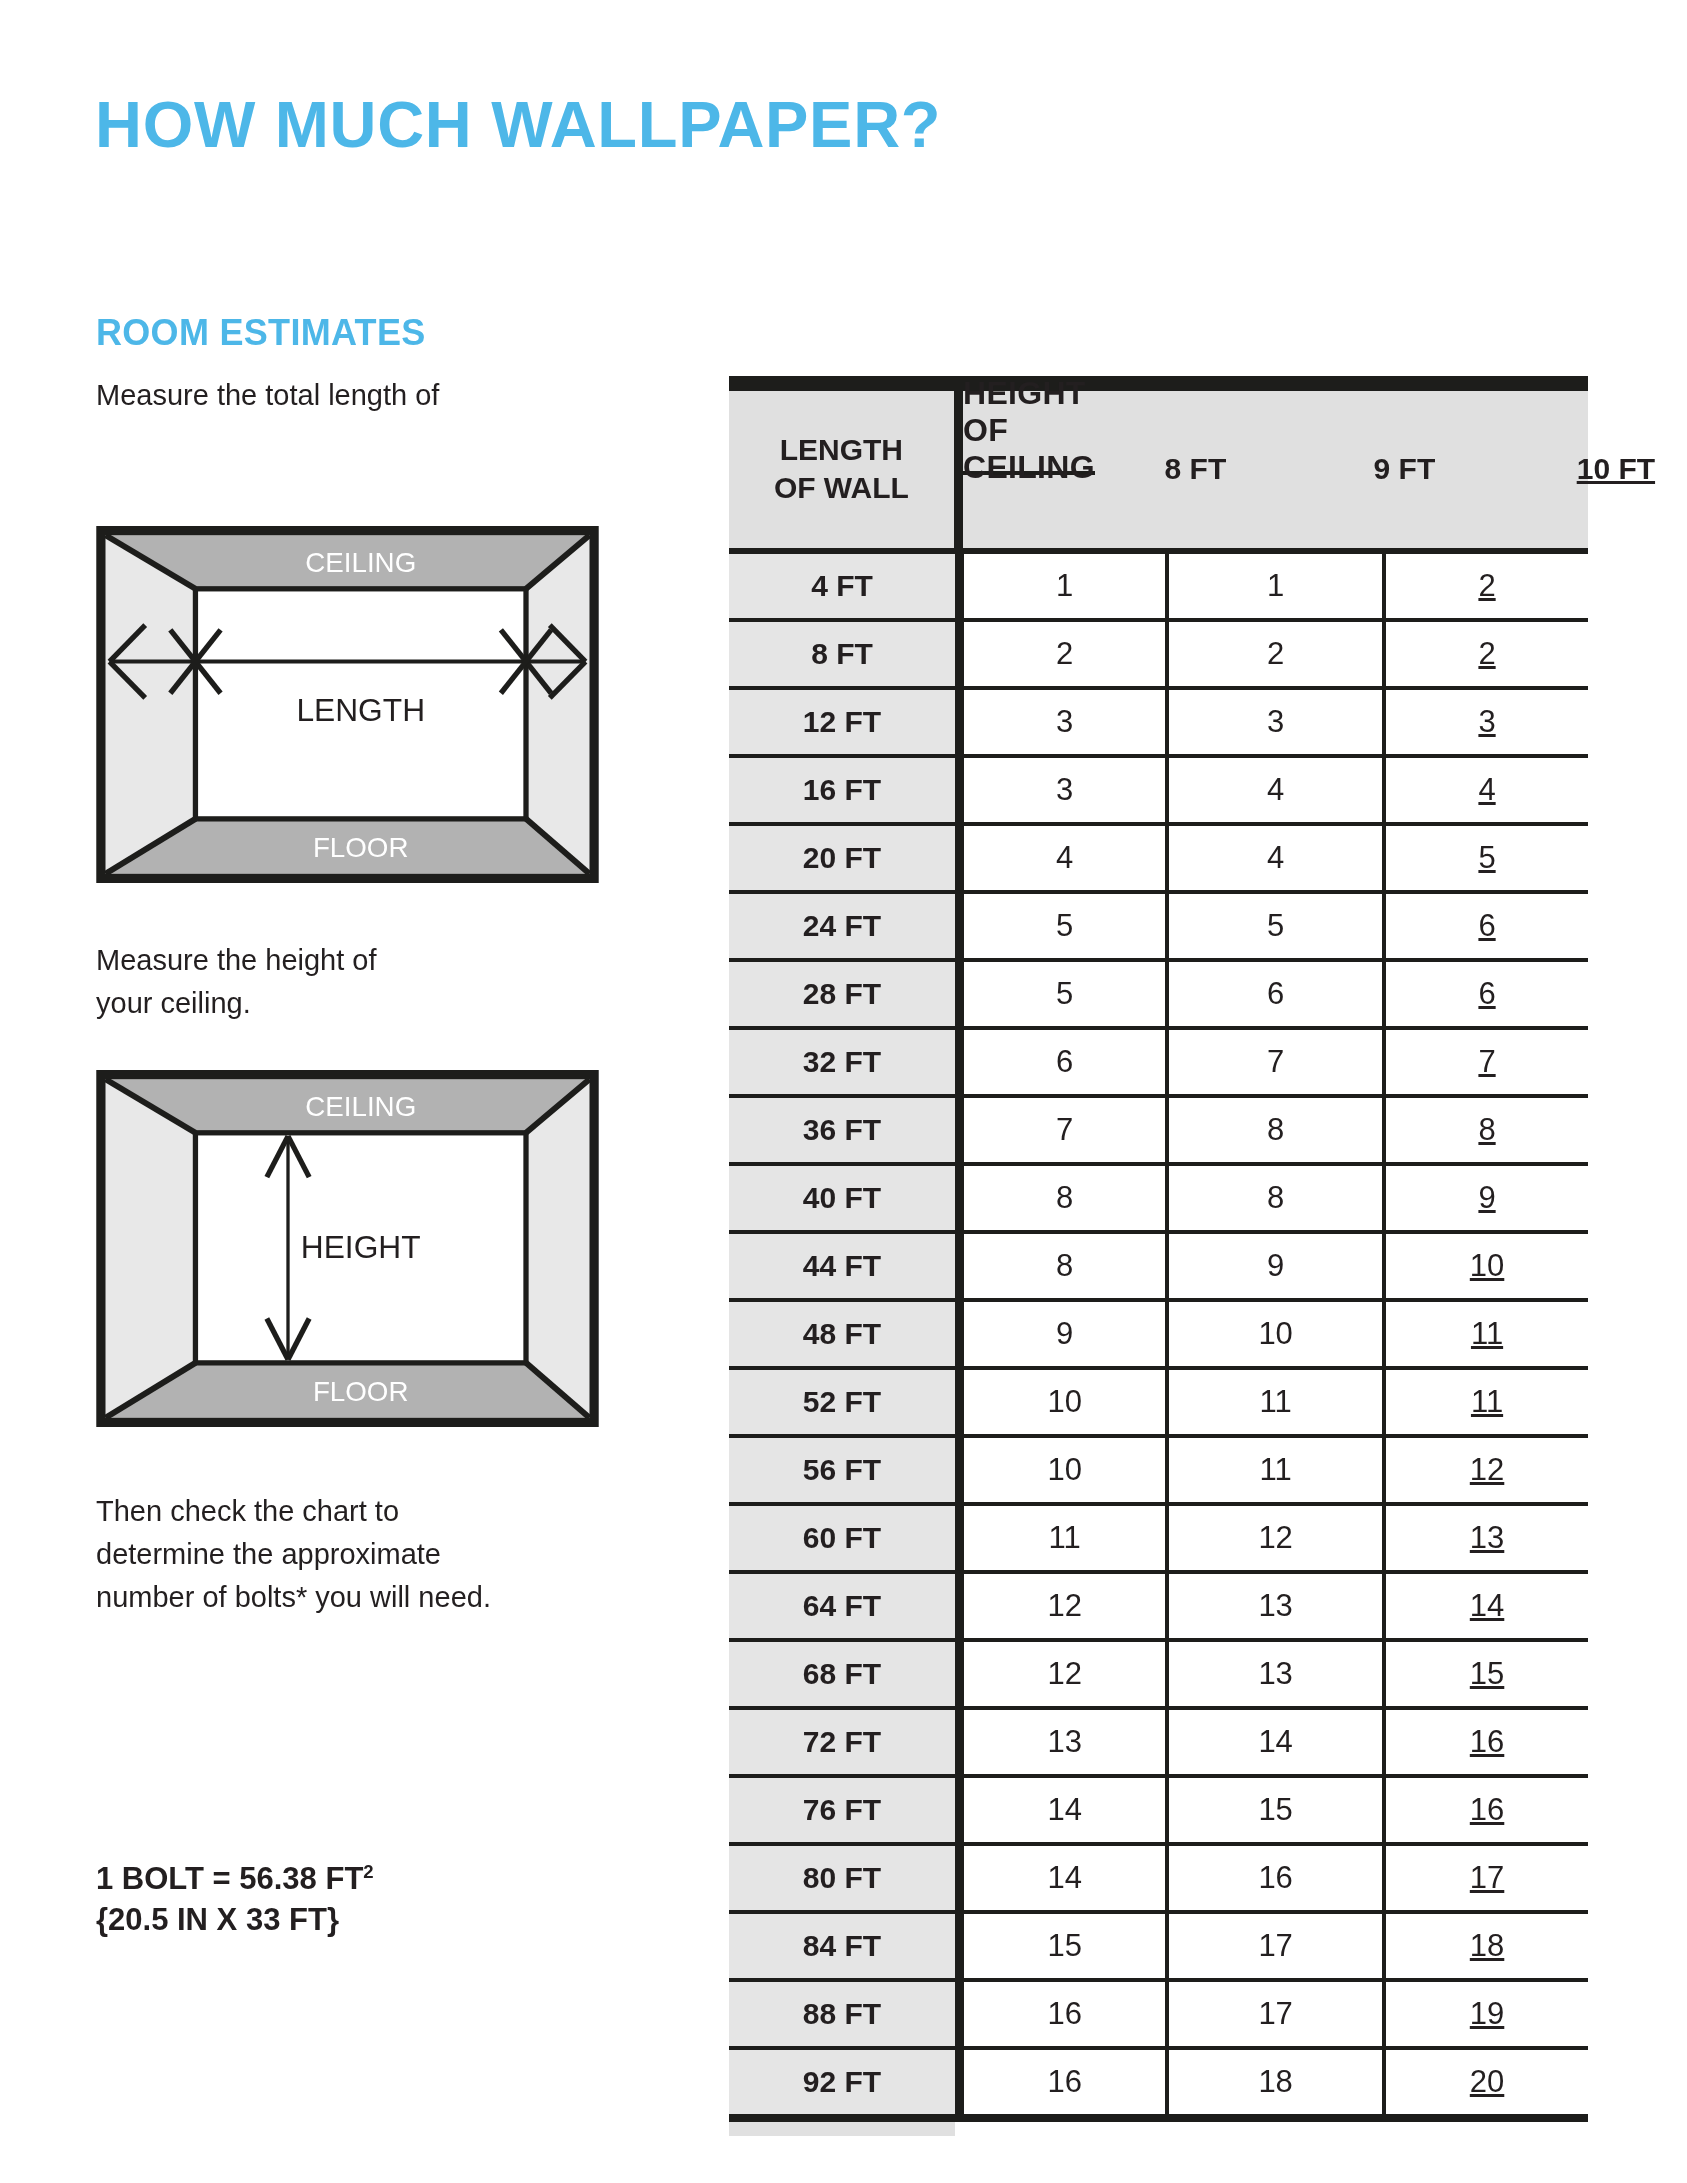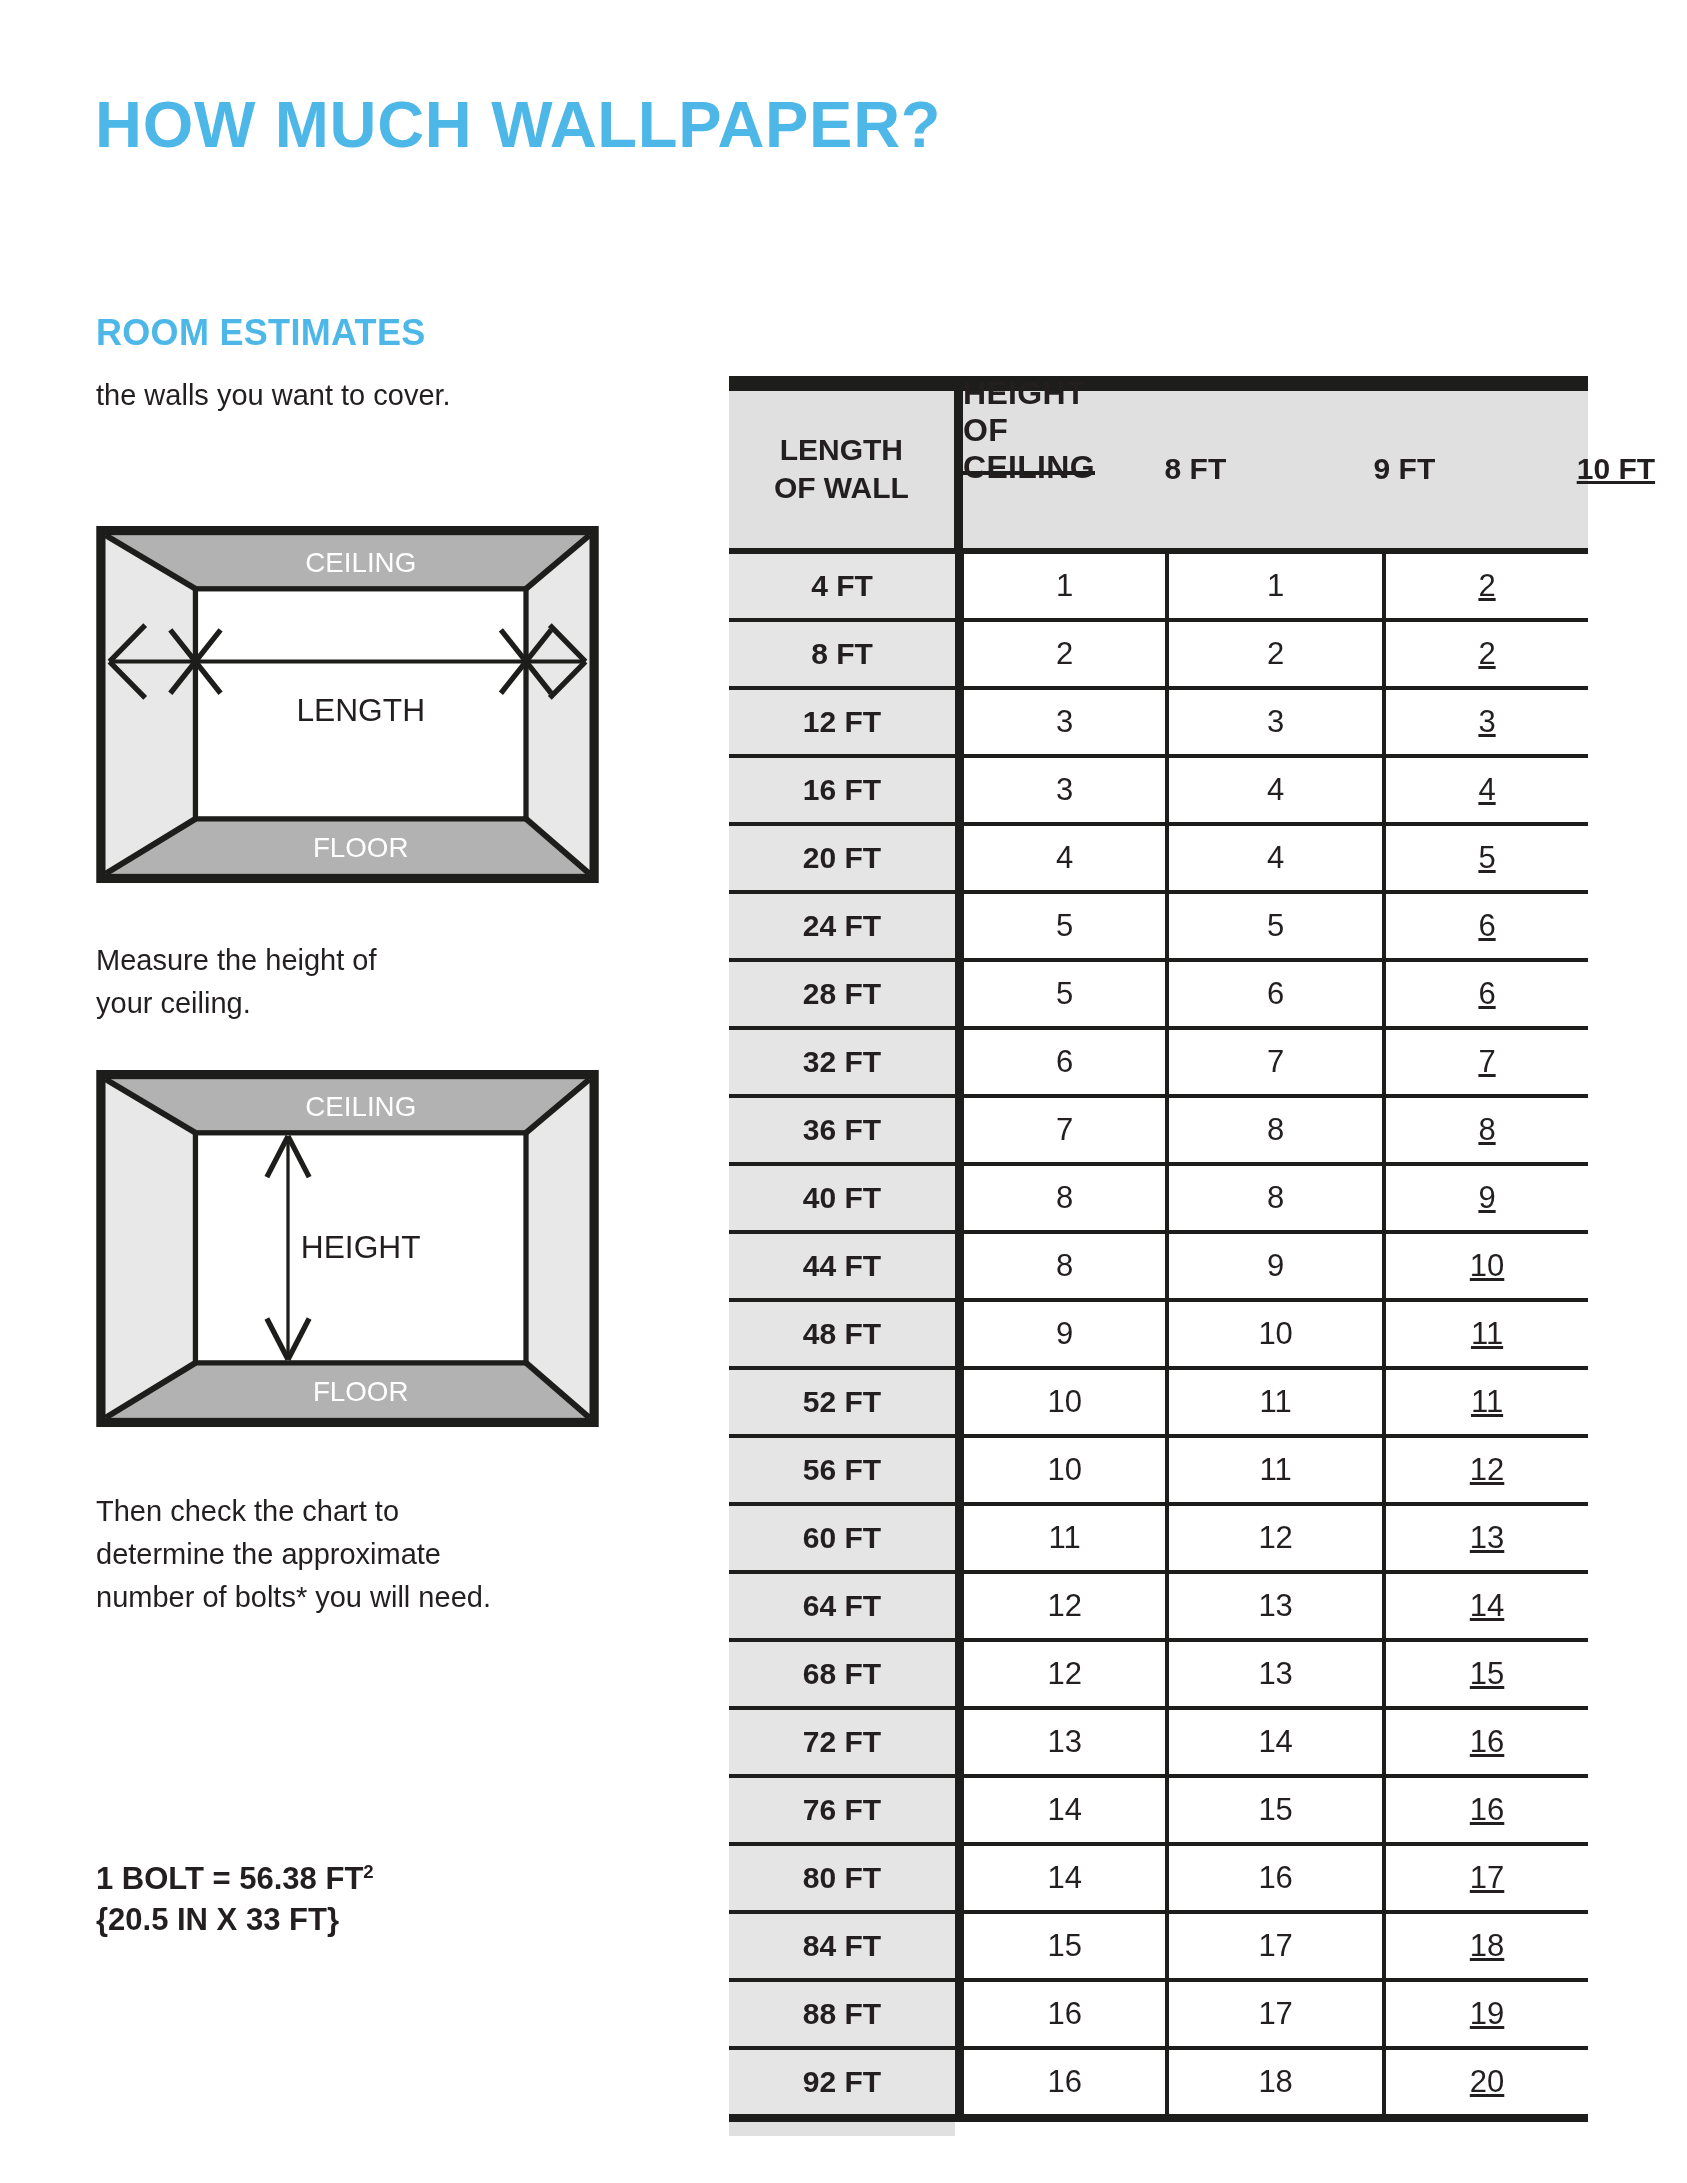--- a/index.html
+++ b/index.html
@@ -62,21 +62,21 @@
 </head>
 <body>
 
 <div class="page">
 
   <div class="main-title" style="color: rgb(77, 183, 232);">HOW MUCH WALLPAPER?</div>
 
   <div class="section-heading heading-left" style="color: rgb(77, 183, 232);">ROOM ESTIMATES</div>
 
   <div class="para para1">
-    <div>the walls you want to cover.</div>
+    <div>Measure the total length of</div>
   </div>
 
   <svg class="diagram diagram1" viewBox="0 0 760 540">
     <rect x="7" y="7" width="746" height="526" fill="#ffffff" stroke="none"></rect>
     <polygon points="14,14 746,14 650,95 150,95" fill="#b2b2b2"></polygon>
     <polygon points="14,526 746,526 650,443 150,443" fill="#b2b2b2"></polygon>
     <polygon points="14,14 150,95 150,443 14,526" fill="#e8e8e8"></polygon>
     <polygon points="746,14 650,95 650,443 746,526" fill="#e8e8e8"></polygon>
     <rect x="150" y="95" width="500" height="348" fill="#ffffff" stroke="#1d1d1b" stroke-width="8"></rect>
     <line x1="14" y1="14" x2="150" y2="95" stroke="#1d1d1b" stroke-width="9"></line>

